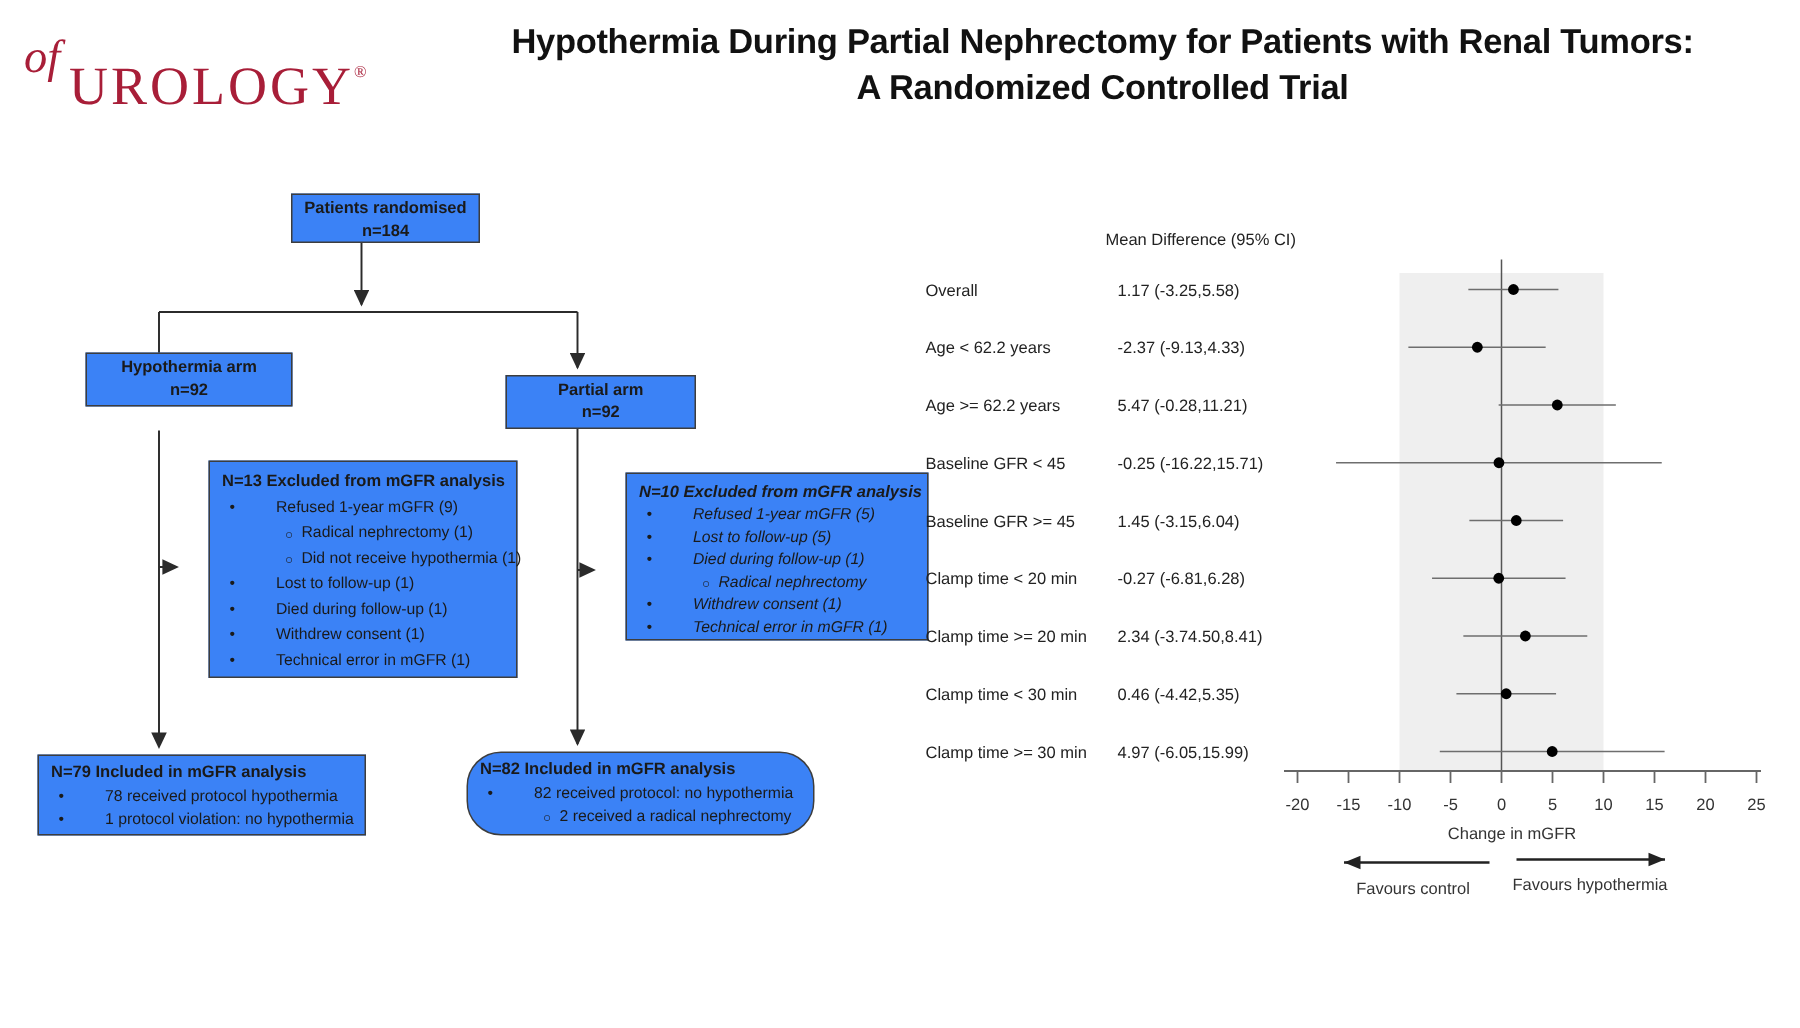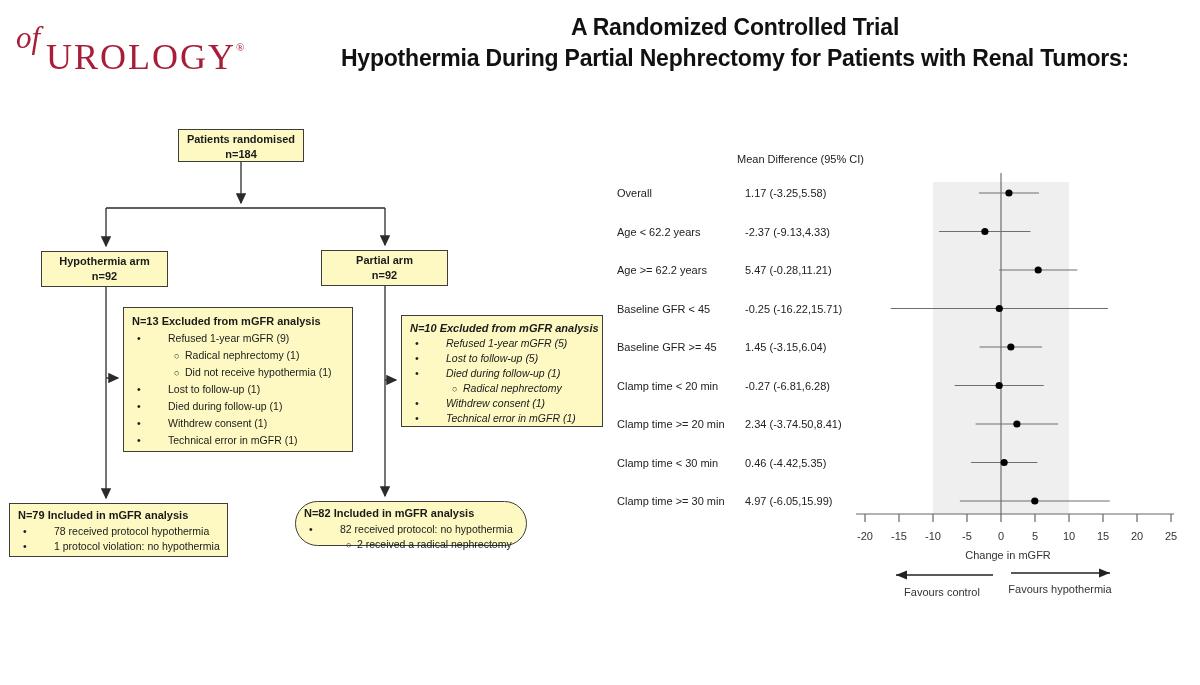--- a/index.html
+++ b/index.html
@@ -14,21 +14,21 @@
   .logo-of { position:absolute; left:0px; top:14px; font-style:italic; font-size:31px; }
   .logo-l1 { position:absolute; left:27px; top:6px; font-size:27px; letter-spacing:1px; font-weight:500; white-space:nowrap; }
   .logo-l2 { position:absolute; left:30px; top:30px; font-size:36px; letter-spacing:2px; font-weight:500; white-space:nowrap; }
   .logo-reg { font-size:11px; vertical-align:18px; letter-spacing:0; }
   .title { position:absolute; left:280px; top:12px; width:910px; text-align:center;
            font-weight:bold; font-size:23px; line-height:31px; color:#111; letter-spacing:-0.2px; }
 
   
   .flowchart { position:absolute; left:0; top:115px; width:660px; height:470px; }
   .connectors { position:absolute; left:0; top:0; }
-  .fbox { position:absolute; background:#fef9c3; border:1.5px solid #3d3d3d; font-size:10.5px; }
+  .fbox { position:absolute; background:#3b82f6; border:1.5px solid #3d3d3d; font-size:10.5px;margin-left:16px; }
   .fbox.center { text-align:center; font-weight:bold; font-size:11px; line-height:14.5px; padding-top:2px; }
   .fbox .btitle { font-weight:bold; font-size:11px; padding:4px 0 0 8px; white-space:nowrap; }
   .li { position:relative; white-space:nowrap; }
   .li .mk { position:absolute; }
   .li.l1 .mk { left:13px; }
   .li.l1 .txt { position:absolute; left:28px;padding-left:16px; }
   .li.l2 .mk { left:50px; font-size:9px; top:1px; }
   .li.l2 .txt { position:absolute; left:61px; }
   .lh17 .li { height:17px; line-height:17px; }
   .lh15 .li { height:15px; line-height:15px; }
@@ -45,22 +45,22 @@
 </head>
 <body>
 
 <div class="canvas">
 
   <div class="logo" style="color: rgb(168, 30, 56);">
     <span class="logo-of">of</span>
     <span class="logo-l2"><span>UROLOGY</span><span class="logo-reg">®</span></span>
   </div>
   <div class="title">
+    <div>Hypothermia During Partial Nephrectomy for Patients with Renal Tumors:</div>
     <div>A Randomized Controlled Trial</div>
-    <div>Hypothermia During Partial Nephrectomy for Patients with Renal Tumors:</div>
   </div>
 
   <div class="flowchart">
     <svg class="connectors" width="660" height="470" viewBox="0 0 660 470">
       <defs>
         <marker id="arr" markerWidth="9" markerHeight="8" refX="7.5" refY="4" orient="auto">
           <path d="M0,0 L8.5,4 L0,8 z" fill="#2b2b2b"></path>
         </marker>
       </defs>
       <g stroke="#2b2b2b" stroke-width="1.3" fill="none">
@@ -73,31 +73,31 @@
         <line x1="385" y1="171" x2="385" y2="381" marker-end="url(#arr)"></line>
         <line x1="385" y1="265" x2="396" y2="265" marker-end="url(#arr)"></line>
       </g>
     </svg>
 
     <div class="fbox center" style="left:178px; top:14px; width:126px; height:33px;">
       <div>Patients randomised</div>
       <div>n=184</div>
     </div>
 
-    <div class="fbox center" style="left:41px; top:136px; width:127px; height:36px;text-align:center;">
+    <div class="fbox center" style="left:41px; top:120px; width:138px; height:36px;text-align:center;">
       <div>Hypothermia arm</div>
       <div>n=92</div>
     </div>
 
     <div class="fbox center" style="left:321px; top:135px; width:127px; height:36px;">
       <div>Partial arm</div>
       <div>n=92</div>
     </div>
 
-    <div class="fbox lh17" style="left:123px; top:192px; width:230px; height:145px;">
+    <div class="fbox lh17" style="left:123px; top:192px; width:206px; height:145px;">
       <div class="btitle">N=13 Excluded from mGFR analysis</div>
       <div>
           <div class="li l1">
             <span class="mk">•</span>
             <span class="txt">Refused 1-year mGFR (9)</span>
           </div>
           <div class="li l2">
             <span class="mk">○</span>
             <span class="txt">Radical nephrectomy (1)</span>
           </div>
@@ -161,21 +161,21 @@
             <span class="mk">•</span>
             <span class="txt">78 received protocol hypothermia</span>
           </div>
           <div class="li l1">
             <span class="mk">•</span>
             <span class="txt">1 protocol violation: no hypothermia</span>
           </div>
         </div>
     </div>
 
-    <div class="fbox lh15h" style="left:295px; top:386px; width:232px; height:45px;border-radius:23px;">
+    <div class="fbox lh15h" style="left:295px; top:386px; width:232px; height:56px;border-radius:23px;">
       <div class="btitle">N=82 Included in mGFR analysis</div>
       <div>
           <div class="li l1">
             <span class="mk">•</span>
             <span class="txt">82 received protocol: no hypothermia</span>
           </div>
           <div class="li l2">
             <span class="mk">○</span>
             <span class="txt">2 received a radical nephrectomy</span>
           </div>

